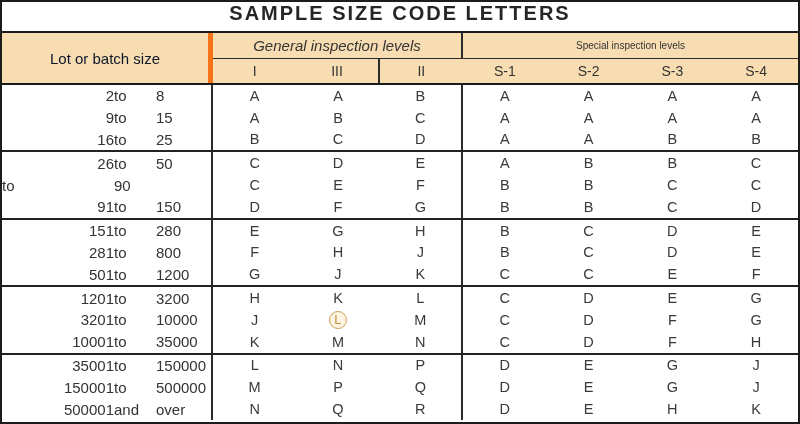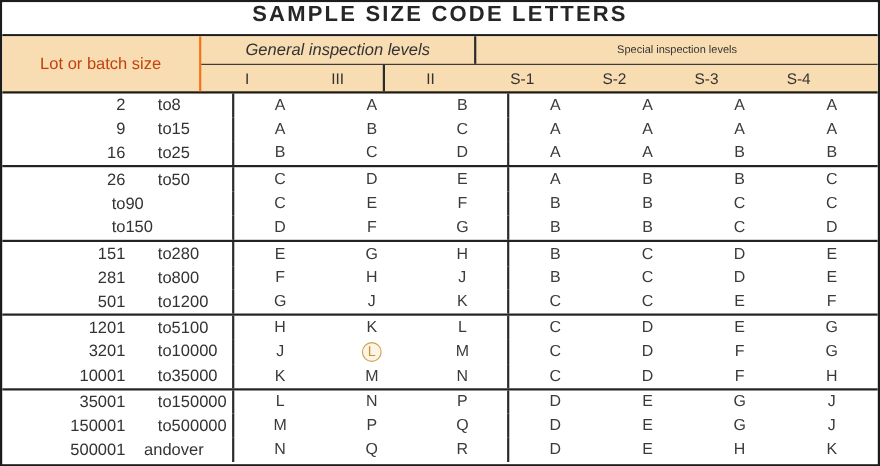--- a/index.html
+++ b/index.html
@@ -32,27 +32,27 @@
   }
 
   
   .header-band {
     height: 52px;
     background: #f8dcb2;
     border-bottom: 2px solid #1c1c1c;
     display: flex;
   }
   .lot-header {
-    width: 181px;
-    border-right: 2px solid #f97316;
+    width: 211px;
+    border-right: 5px solid #f97316;
     display: flex;
     align-items: center;
     justify-content: center;
     font-size: 15px;
-    color: #c2410c;
+    color: #0f172a;
   }
   .header-right { flex: 1; display: flex; flex-direction: column; }
   .levels-row {
     flex: 1;
     display: flex;
     border-bottom: 1px solid #2b2b2b;
   }
   .general-label {
     width: 250px;
     border-right: 2px solid #2b2b2b;
@@ -95,21 +95,21 @@
   .lot-cell {
     width: 211px;
     border-right: 2px solid #2b2b2b;
     display: grid;
     grid-template-columns: 112px 42px auto;
     align-items: center;
     font-size: 15px;
     color: #333333;
   }
   .lot-from { text-align: right; }
-  .lot-conn { text-align: right; }
+  .lot-conn { text-align: left; }
   .lot-to   { text-align: left; }
 
   .letter-cell {
     display: flex;
     align-items: center;
     justify-content: center;
     font-size: 14.5px;
     color: #3a3a3a;
   }
   .letter-cell.g { width: 83.33px; }
@@ -292,20 +292,21 @@
         </div>
         <div class="letter-cell s">
           <span>C</span>
         </div>
         <div class="letter-cell s">
           <span>C</span>
         </div>
       </div>
       <div class="row group-end">
         <div class="lot-cell">
+          <span class="lot-from">91</span>
           <span class="lot-conn">to</span>
           <span class="lot-to">150</span>
         </div>
         <div class="letter-cell g">
           <span>D</span>
         </div>
         <div class="letter-cell g">
           <span>F</span>
         </div>
         <div class="letter-cell g-last">
@@ -405,21 +406,21 @@
           <span>E</span>
         </div>
         <div class="letter-cell s">
           <span>F</span>
         </div>
       </div>
       <div class="row">
         <div class="lot-cell">
           <span class="lot-from">1201</span>
           <span class="lot-conn">to</span>
-          <span class="lot-to">5100</span>
+          <span class="lot-to">3200</span>
         </div>
         <div class="letter-cell g">
           <span>H</span>
         </div>
         <div class="letter-cell g">
           <span>K</span>
         </div>
         <div class="letter-cell g-last">
           <span>L</span>
         </div>

